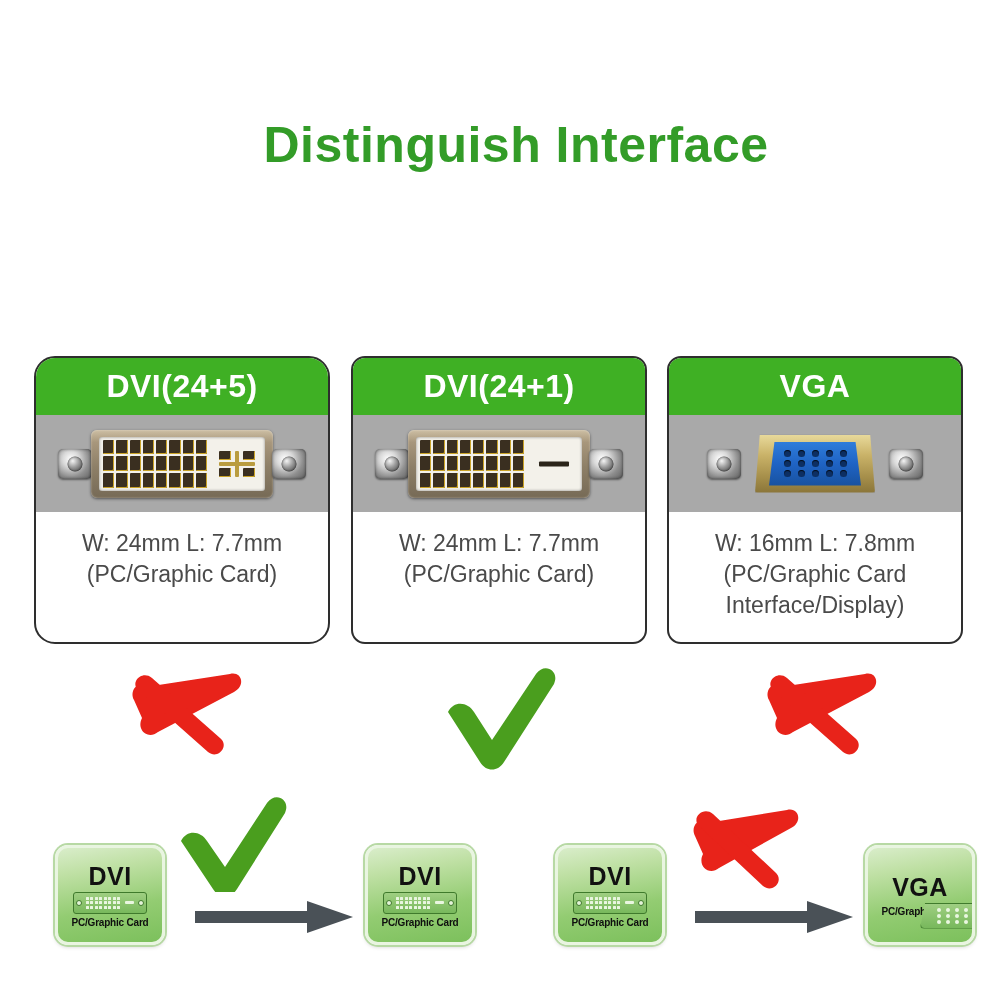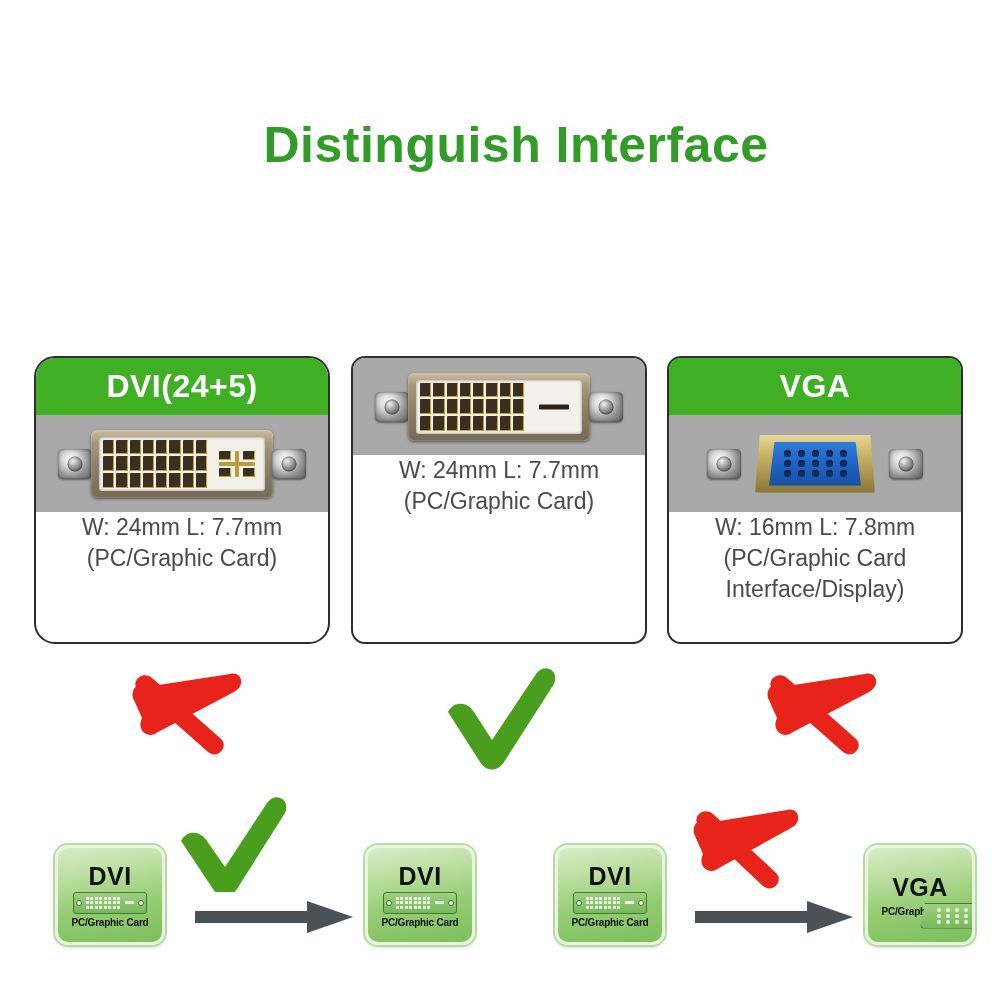--- a/index.html
+++ b/index.html
@@ -44,20 +44,21 @@
   }
   .card-band{
     height:97px;width:100%;
     background:#a9a9a9;
     display:flex;align-items:center;justify-content:center;
     position:relative;
     box-sizing:border-box;
   }
   .card-body{
     height:auto;width:100%;
+    padding-top:16px;
     text-align:center;
     color:#4a4a4a;
     font-size:23px;
     line-height:31px;
     box-sizing:border-box;
   }
   .card-body .ln{display:block;white-space:nowrap;}
 
   
   .screw{
@@ -265,20 +266,21 @@
         </div>
         <div class="screw right"></div>
       </div>
       <div class="card-body">
         <span class="ln">W: 24mm  L: 7.7mm</span>
         <span class="ln">(PC/Graphic Card)</span>
       </div>
     </div>
 
     <div class="card c2">
+      <div class="card-header">DVI(24+1)</div>
       <div class="card-band">
         <div class="screw left"></div>
         <div class="dvi-conn">
           <div class="dvi-inner">
             <div class="pin-grid">
               <i class="pin"></i>
                 <i class="pin"></i>
                 <i class="pin"></i>
                 <i class="pin"></i>
                 <i class="pin"></i>

